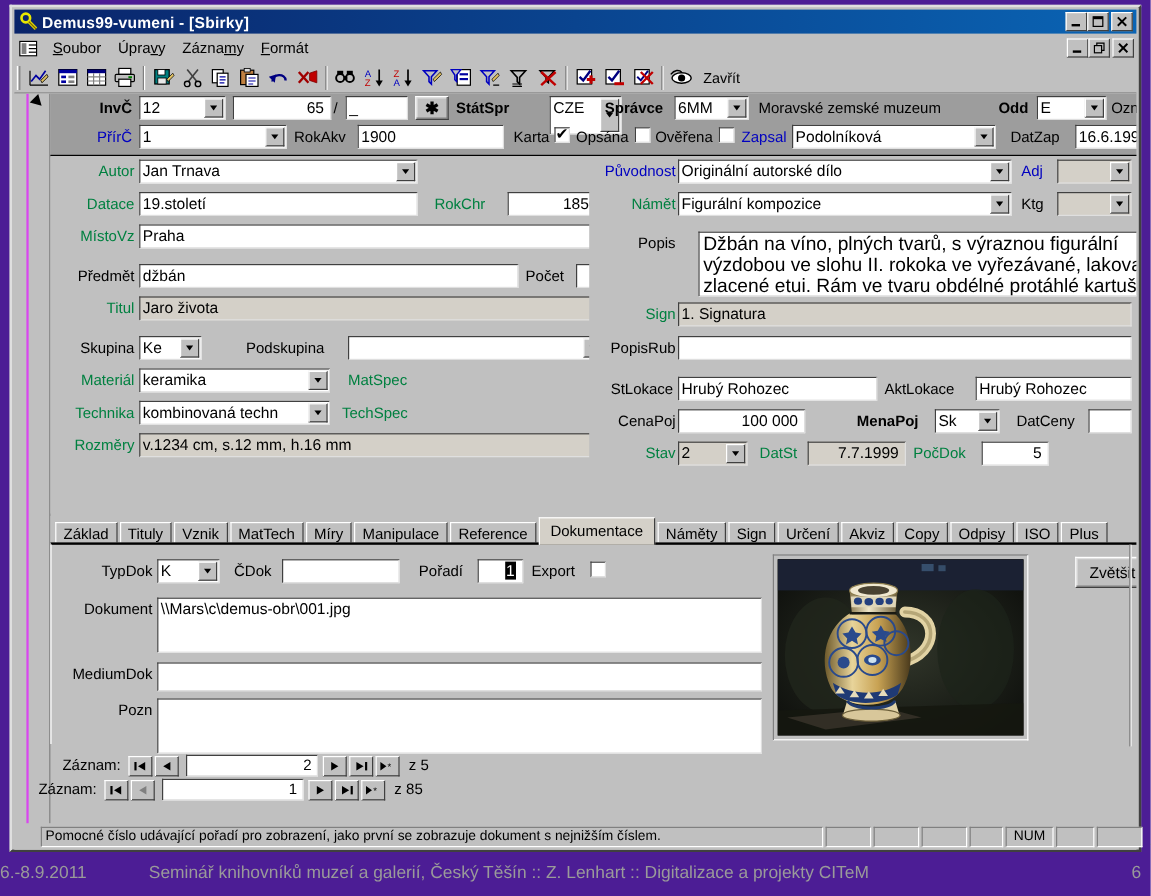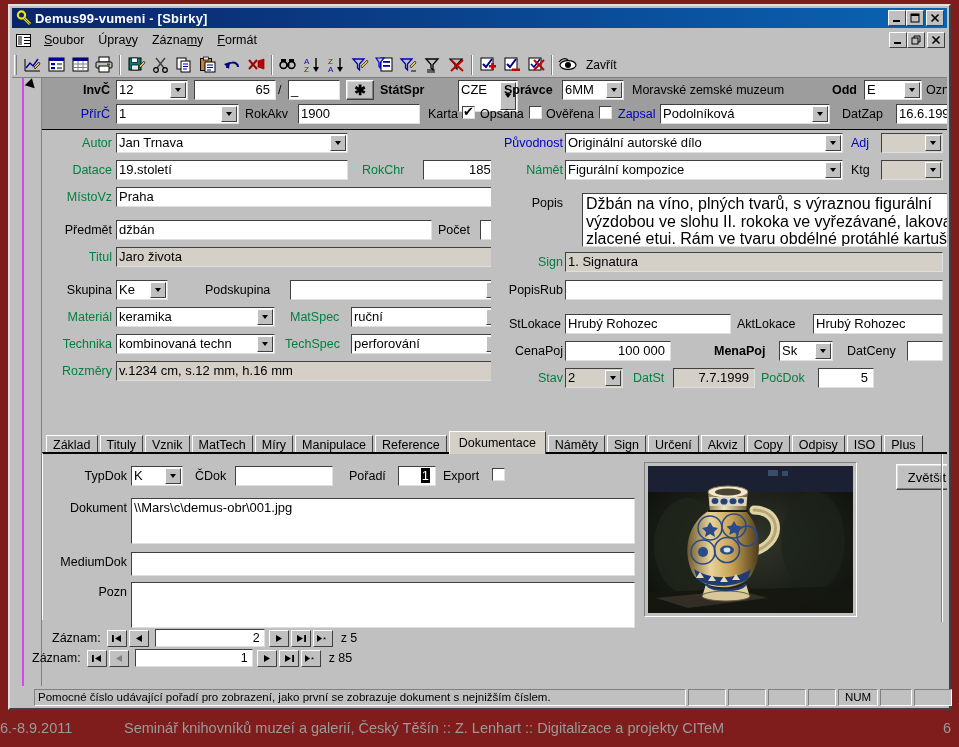--- a/index.html
+++ b/index.html
@@ -4,21 +4,21 @@
 <title>Demus99-vumeni - [Sbirky]</title>
 <style>
   * { box-sizing: border-box; }
   html, body {
     margin: 0; padding: 0;
     width: 959px; height: 747px;
     background: #ffffff;
     font-family: "Liberation Sans", sans-serif;
     overflow: hidden;
   }
-  #root { position: relative; width: 959px; height: 747px; background: #7f1d1d; padding-left: 30px; }
+  #root { position: relative; width: 959px; height: 747px; background: #4c1d95; padding-left: 30px; }
 
   
   .app-window {
     position: absolute; left: 8px; top: 4px; width: 943px; height: 706px;
     background: #c0c0c0;
     border-top: 2px solid #dfdfdf; border-left: 2px solid #dfdfdf;
     border-right: 2px solid #404040; border-bottom: 2px solid #404040;
   }
   .titlebar {
     position: absolute; left: 2px; top: 2px; width: 935px; height: 20px;
@@ -612,35 +612,27 @@
             <span></span>
             <span class="arr"></span>
           </div>
 
           <span class="lbl green" style="left:4px; top:178px; width:66px; text-align:right;">Materiál</span>
           <div class="combo" style="left:74px; top:176px; width:159px; height:20px;">
             <span>keramika</span>
             <span class="arr"></span>
           </div>
           <span class="lbl green" style="left:248px; top:178px;">MatSpec</span>
-          <div class="combo" style="left:309px; top:176px; width:153px; height:20px;">
-            <span>ruční</span>
-            <span class="arr"></span>
-          </div>
 
           <span class="lbl green" style="left:-4px; top:205px; width:74px; text-align:right;">Technika</span>
           <div class="combo" style="left:74px; top:203px; width:159px; height:20px;">
             <span>kombinovaná techn</span>
             <span class="arr"></span>
           </div>
           <span class="lbl green" style="left:243px; top:205px;">TechSpec</span>
-          <div class="combo" style="left:309px; top:203px; width:153px; height:20px;">
-            <span>perforování</span>
-            <span class="arr"></span>
-          </div>
 
           <span class="lbl green" style="left:-2px; top:232px; width:72px; text-align:right;">Rozměry</span>
           <div class="tf gray" style="left:74px; top:230px; width:388px; height:20px;">v.1234 cm, s.12 mm, h.16 mm</div>
         </div>
 
         <div class="panel" style="left:467px; top:53px; width:458px; height:297px;">
 
           <span class="lbl blue" style="left:0px; top:4px; width:72px; text-align:right;">Původnost</span>
           <div class="combo" style="left:74px; top:2px; width:278px; height:20px;">
             <span>Originální autorské dílo</span>

